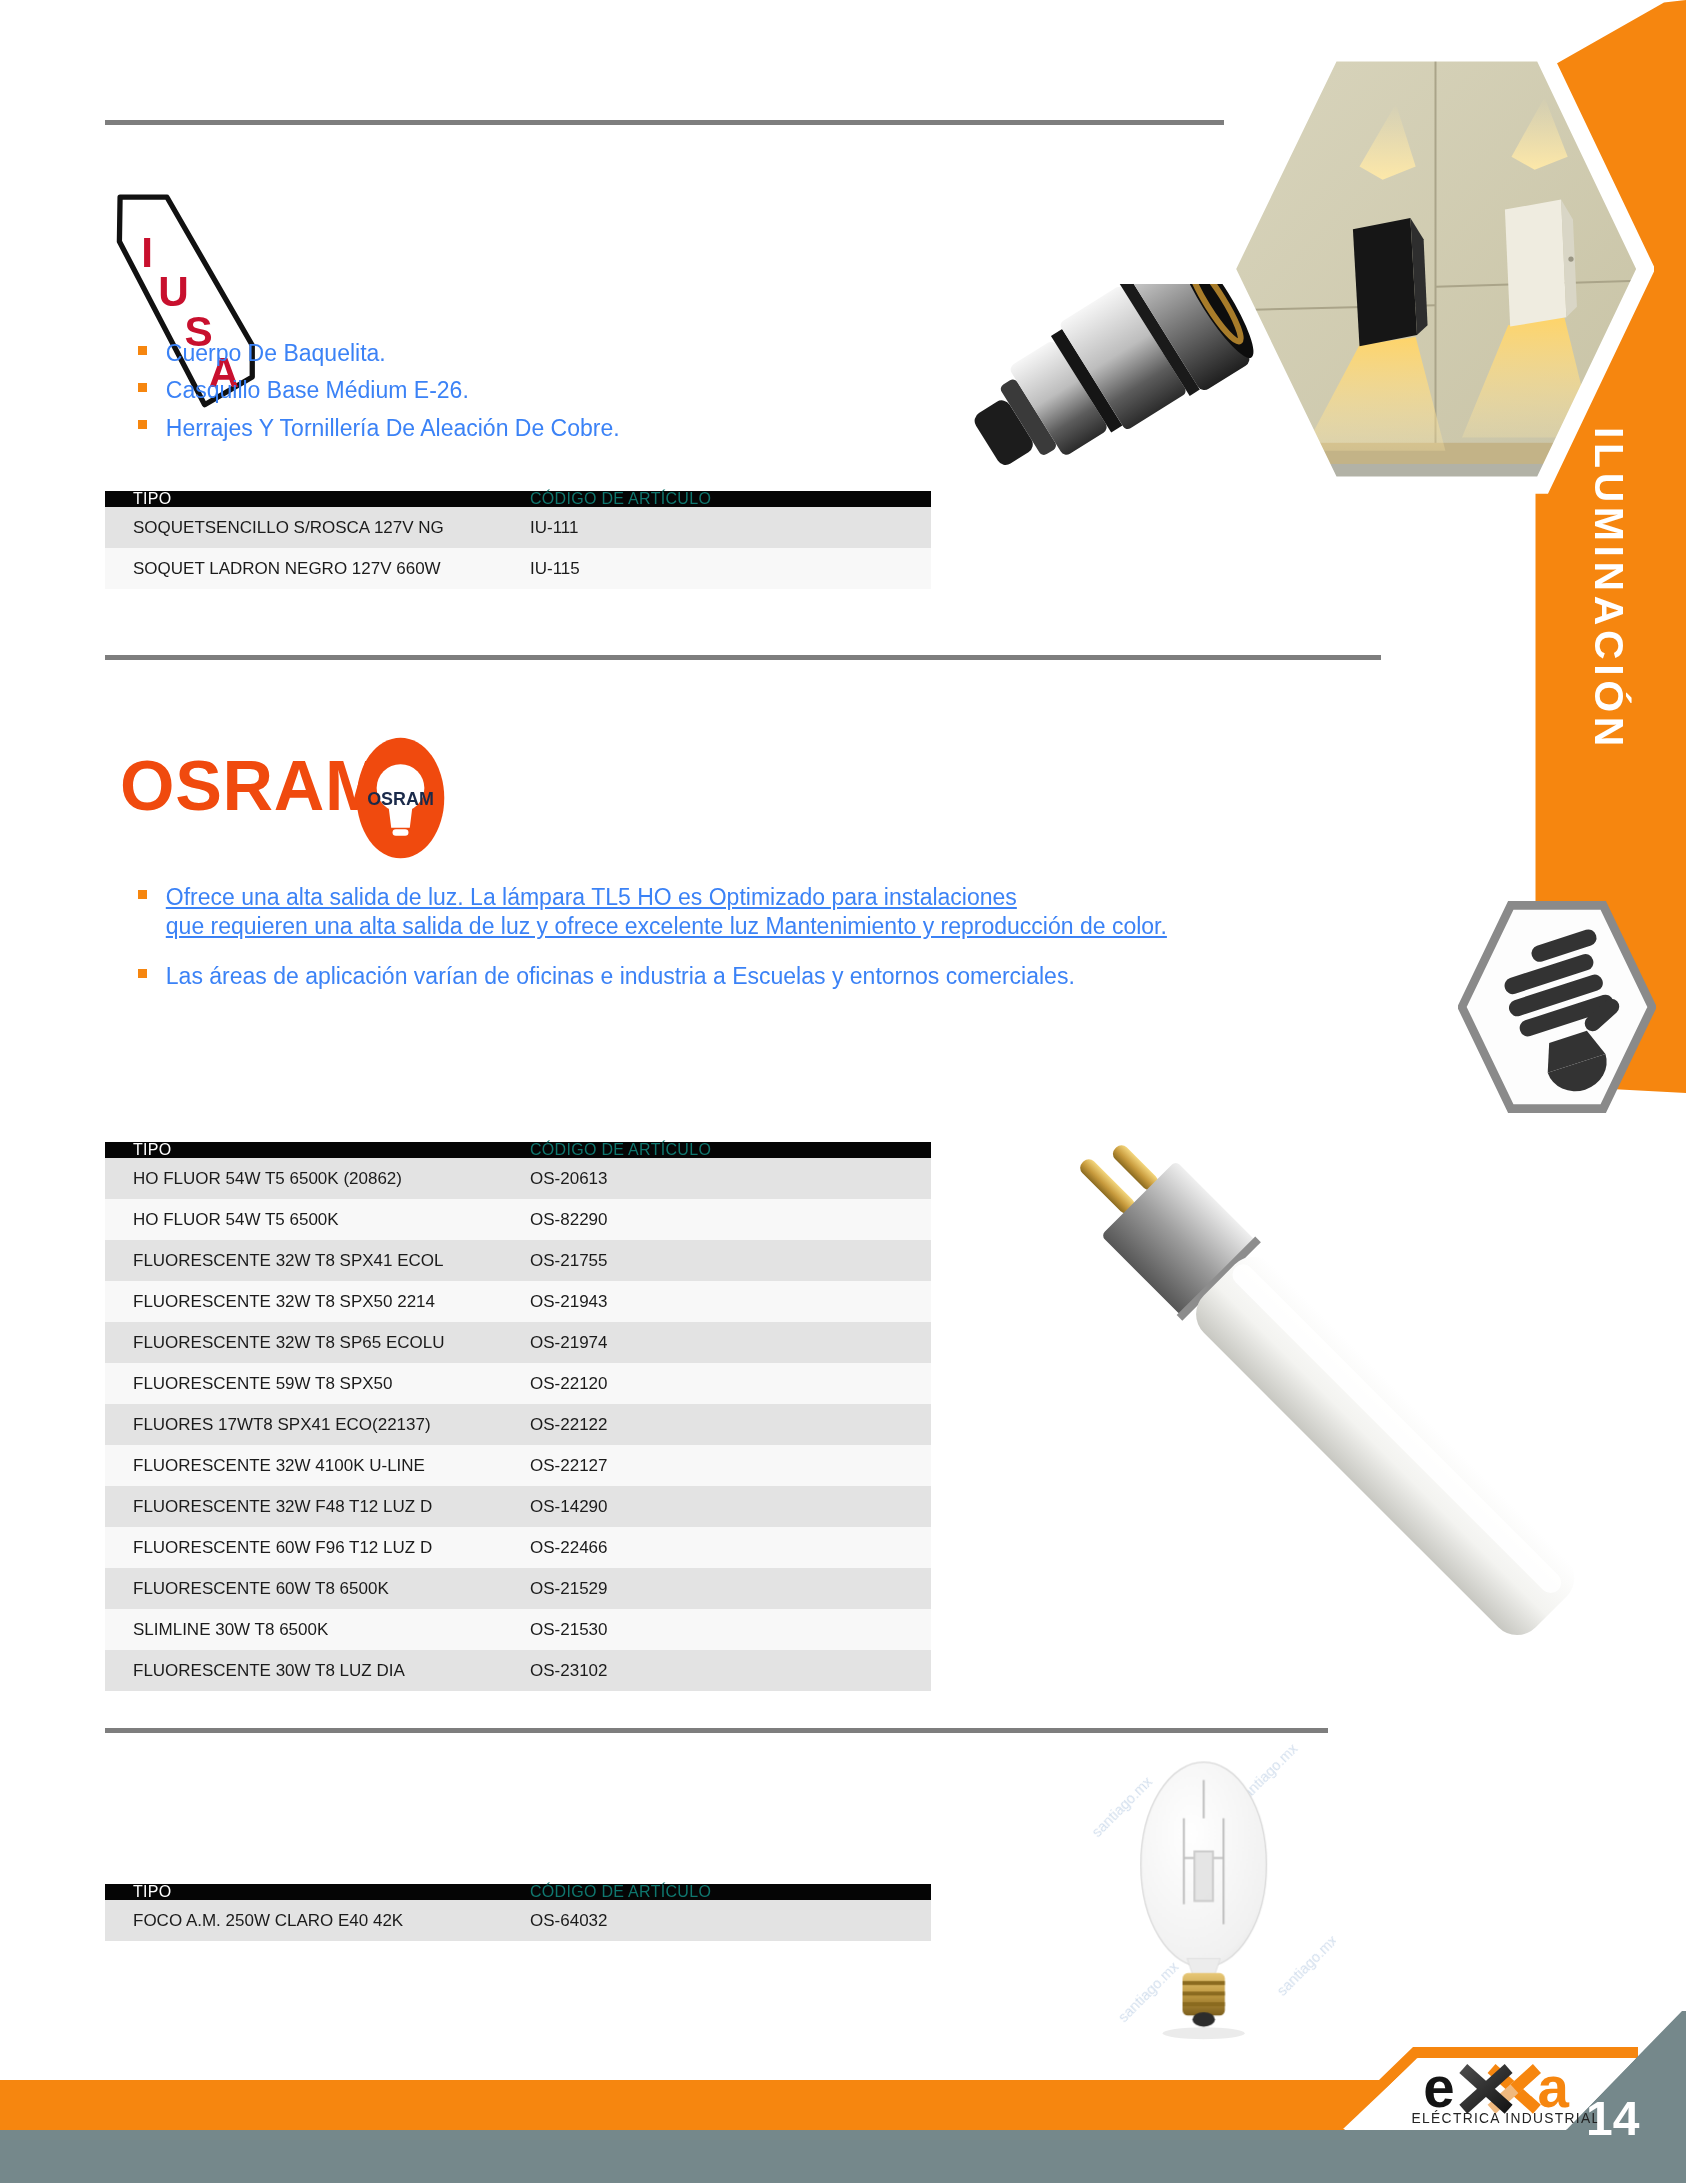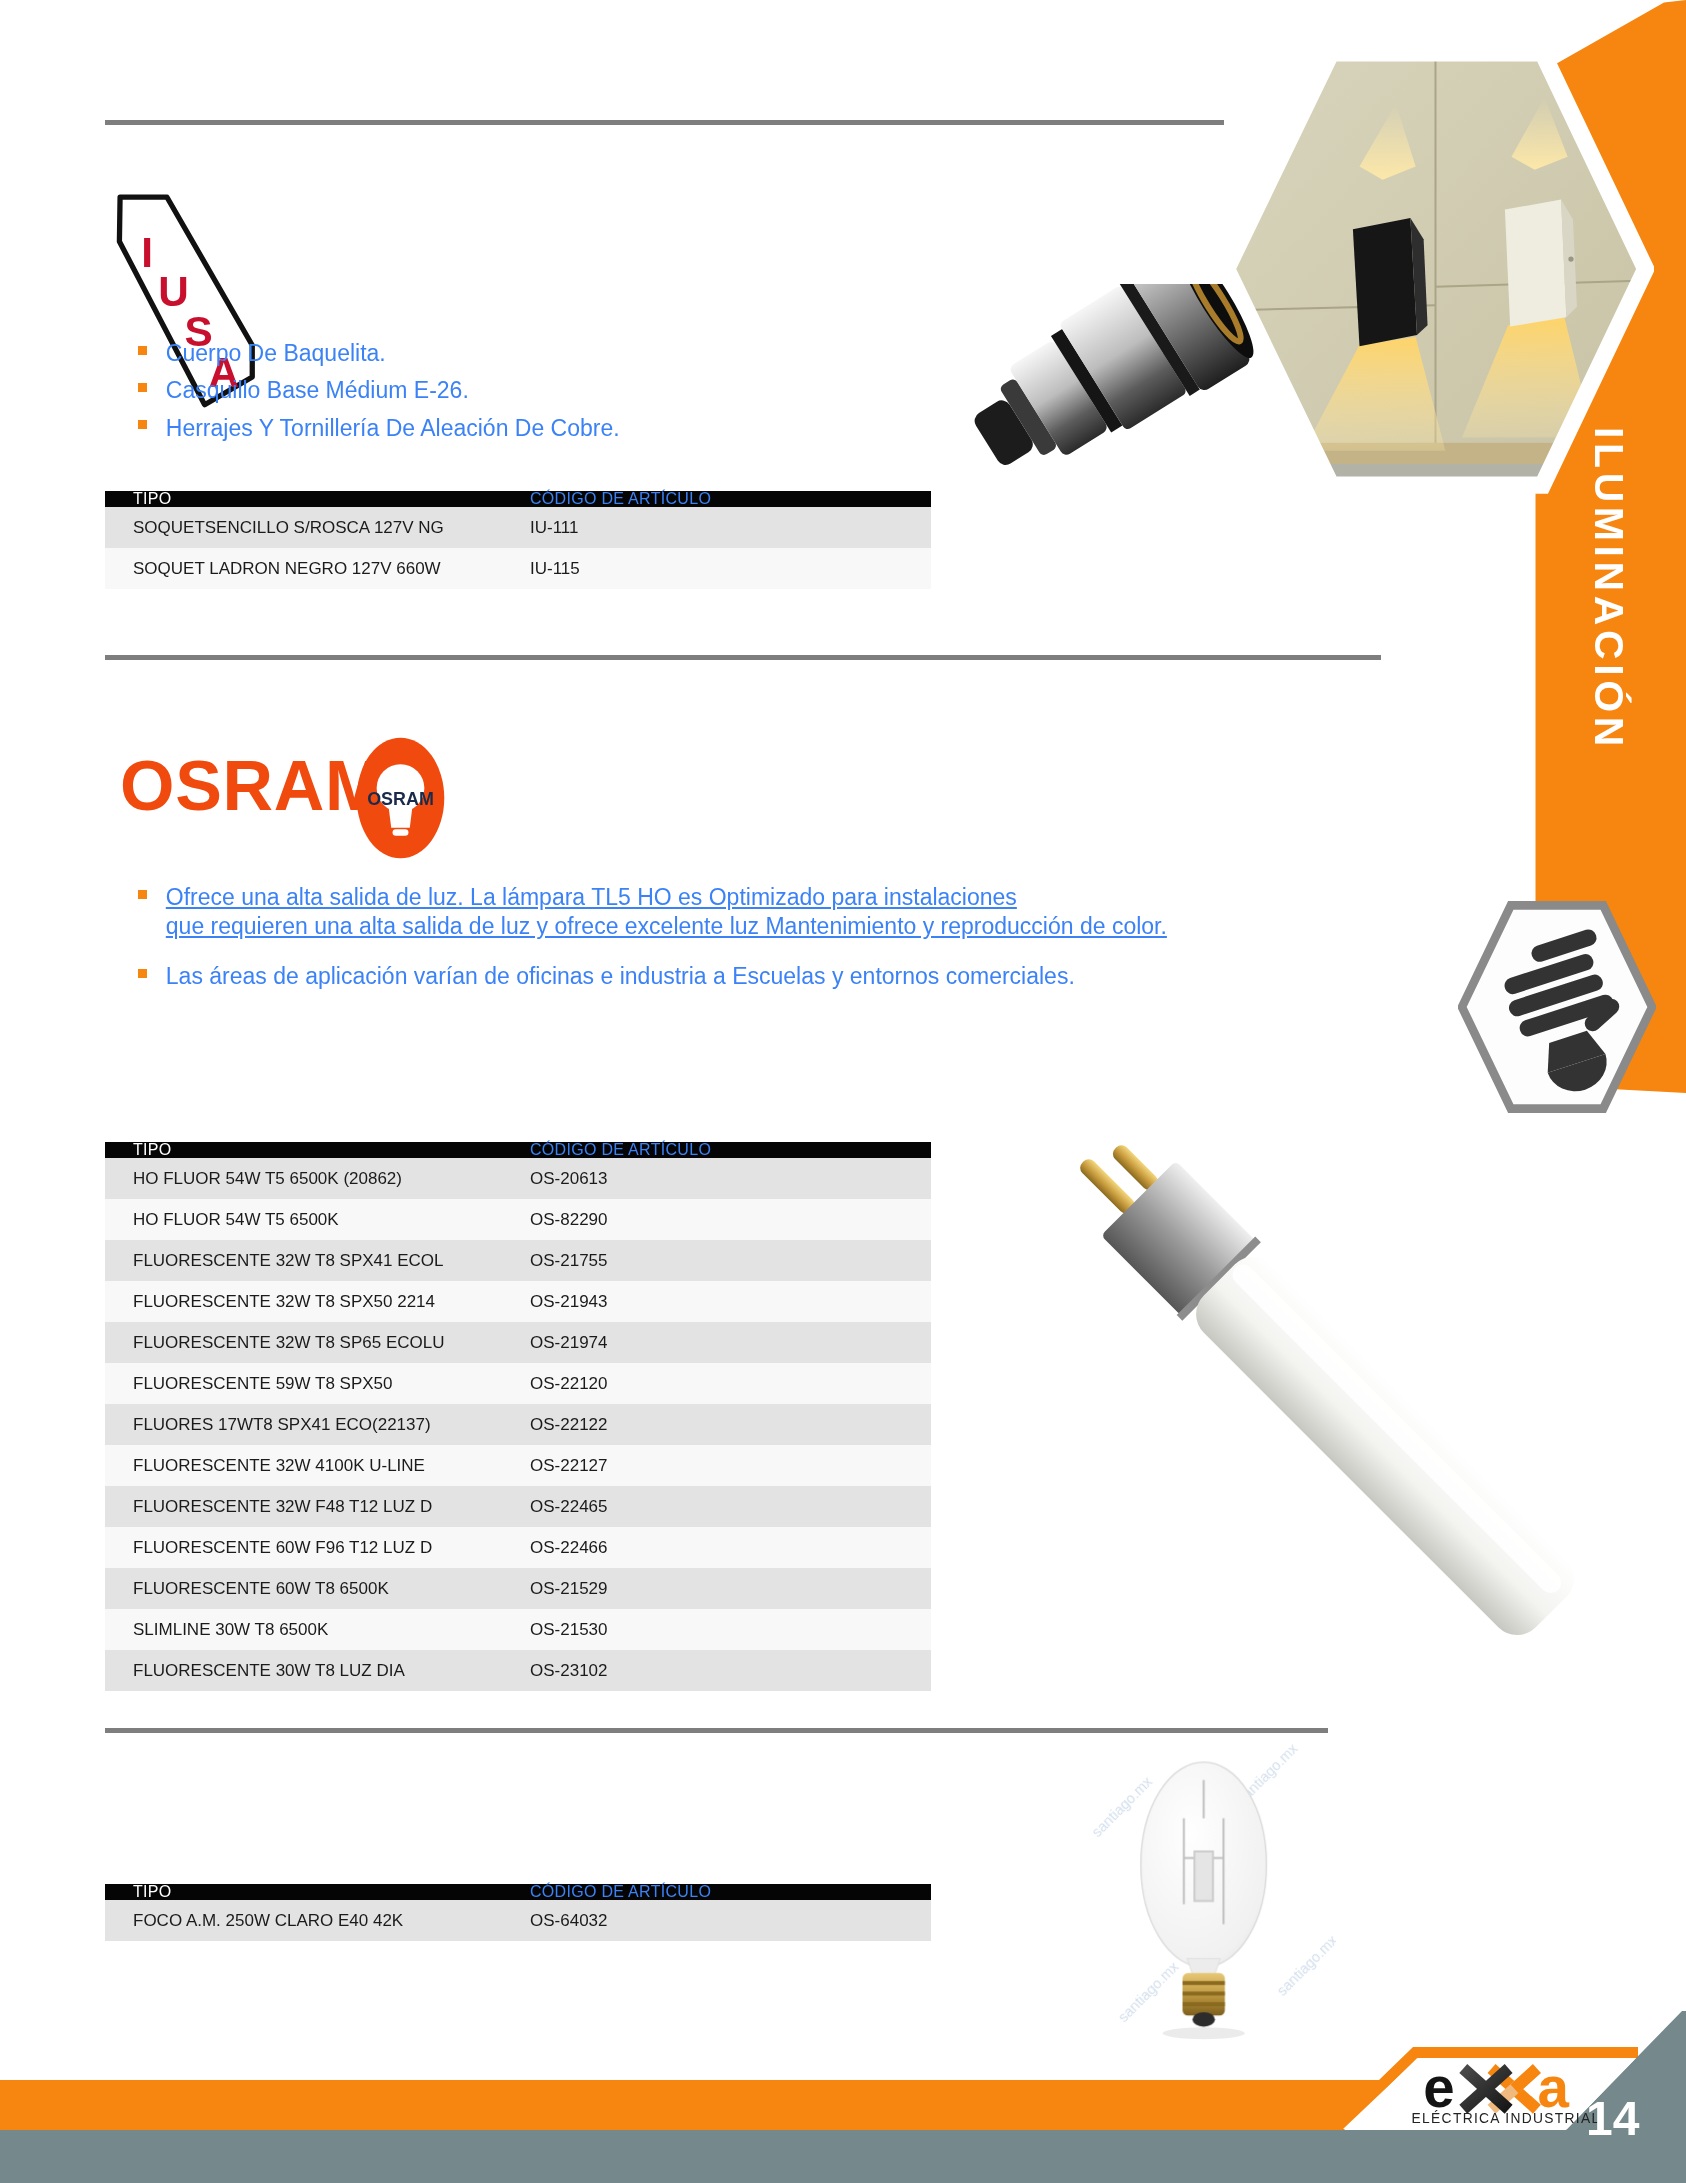--- a/index.html
+++ b/index.html
@@ -14,21 +14,21 @@
   .btxt{font-size:23px;color:#3b82f6;line-height:28px;}
   
   .ptable{position:absolute;width:826px;}
   .thead{position:relative;height:16px;background:#050505;}
   .thead span{position:absolute;top:50%;transform:translateY(-50%);color:#ffffff;font-size:16px;letter-spacing:0.3px;}
   .trow{position:relative;height:41px;}
   .trow:nth-of-type(odd){background:#e3e3e3;}
   .trow:nth-of-type(even){background:#f8f8f8;}
   .c1{position:absolute;left:28px;top:50%;transform:translateY(-50%);font-size:17px;color:#1b1b1b;}
   .c2{position:absolute;left:425px;top:50%;transform:translateY(-50%);font-size:17px;color:#1b1b1b;}
-  .thead .c1{color:#fff;}.thead .c2{color:#3b82f6;}
+  .thead .c1{color:#fff;}.thead .c2{color:#0f766e;}
   
   .osram-word{position:absolute;left:120px;top:746px;font-size:70px;font-weight:bold;color:#F04A0E;letter-spacing:0.7px;}
   
   .banner-shape{position:absolute;left:1511px;top:0;width:175px;height:1111px;background:#F6860F;
     clip-path:polygon(153px 2.6px,175px 0,175px 1093px,24.5px 1085px,24.5px 429px,67px 398px,36px 69px);}
   .banner-text{position:absolute;left:1585px;top:427px;writing-mode:vertical-rl;
     font-size:41px;font-weight:bold;color:#ffffff;letter-spacing:4.6px;white-space:nowrap;}
   
   .footer-orange{position:absolute;left:0;top:2047px;width:1687px;height:83px;background:#F6860F;
     clip-path:polygon(0 33px,1379px 33px,1413px 0,1638px 0,1638px 11.2px,1417px 11.2px,1344px 83px,0 83px);}
@@ -274,21 +274,21 @@
           <span class="c2">OS-22122</span>
         </div>
 
         <div class="trow">
           <span class="c1">FLUORESCENTE 32W 4100K U-LINE</span>
           <span class="c2">OS-22127</span>
         </div>
 
         <div class="trow">
           <span class="c1">FLUORESCENTE 32W F48 T12 LUZ D</span>
-          <span class="c2">OS-22465</span>
+          <span class="c2">OS-14290</span>
         </div>
 
         <div class="trow">
           <span class="c1">FLUORESCENTE 60W F96 T12 LUZ D</span>
           <span class="c2">OS-22466</span>
         </div>
 
         <div class="trow">
           <span class="c1">FLUORESCENTE 60W T8 6500K</span>
           <span class="c2">OS-21529</span>

